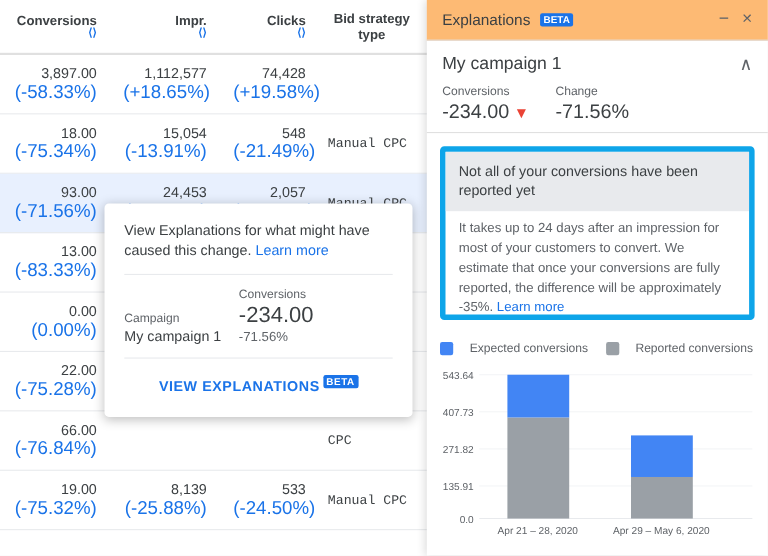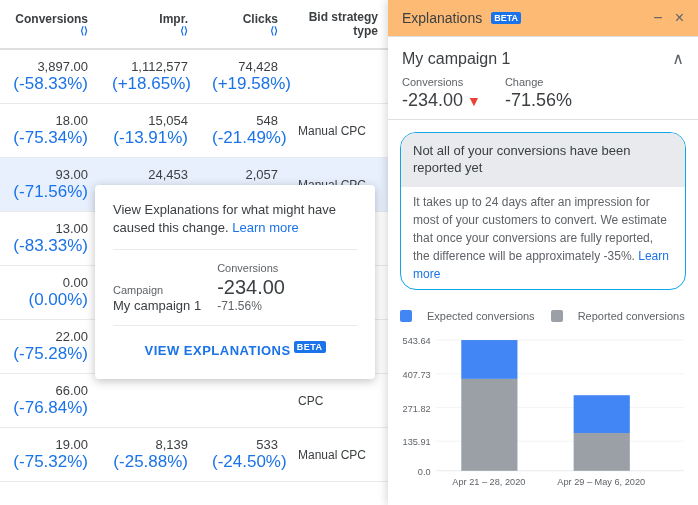--- a/index.html
+++ b/index.html
@@ -37,21 +37,21 @@
       padding: 8px 12px;
       font-size: 12px;
       color: #3c4043;
       font-weight: 600;
       flex-shrink: 0;
     }
 
     .col-header.conversions { width: 100px; text-align: right; }
     .col-header.impr { width: 100px; text-align: right; }
     .col-header.clicks { width: 90px; text-align: right; }
-    .col-header.bid { width: 100px; text-align: right; padding-left: 8px; }
+    .col-header.bid { width: 100px; text-align: center; padding-left: 8px; }
 
     .sort-icons {
       display: block;
       font-size: 10px;
       color: #1a73e8;
       line-height: 1;
     }
 
     .table-row {
       display: flex;
@@ -66,21 +66,21 @@
 
     .cell {
       text-align: right;
       padding: 6px 12px;
       flex-shrink: 0;
     }
 
     .cell.conversions { width: 100px; }
     .cell.impr { width: 100px; }
     .cell.clicks { width: 90px; }
-    .cell.bid { width: 100px; text-align: left; padding-left: 8px; font-size: 12px; color: #3c4043; }
+    .cell.bid { width: 100px; text-align: left; padding-left: 8px; font-size: 12px; color: #3c4043; font-family: Liberation Mono, monospace; }
 
     .cell-main {
       font-size: 13px;
       color: #3c4043;
       font-weight: 400;
     }
 
     .cell-change {
       font-size: 17px;
       color: #1a73e8;
@@ -269,22 +269,22 @@
       font-size: 14px;
     }
 
     .metric-value.change-value {
       color: #3c4043;
     }
 
     
     .warning-card {
       margin: 12px;
-      border: 1px solid #0ea5e9;
-      border-radius: 16px;
+      border: 5px solid #0ea5e9;
+      border-radius: 4px;
       overflow: hidden;
     }
 
     .warning-header {
       background: #e8eaed;
       padding: 10px 12px;
       font-size: 13px;
       font-weight: 500;
       color: #3c4043;
       line-height: 1.3;

